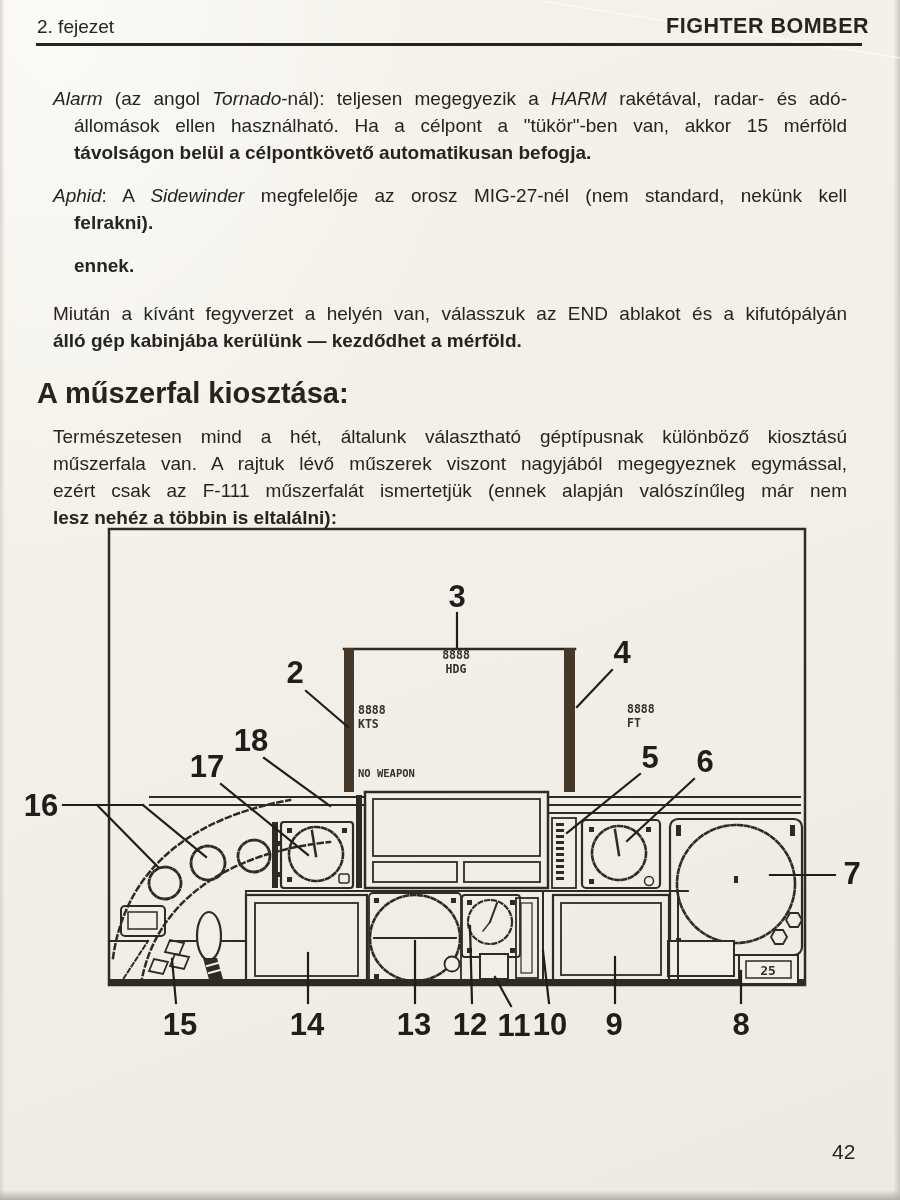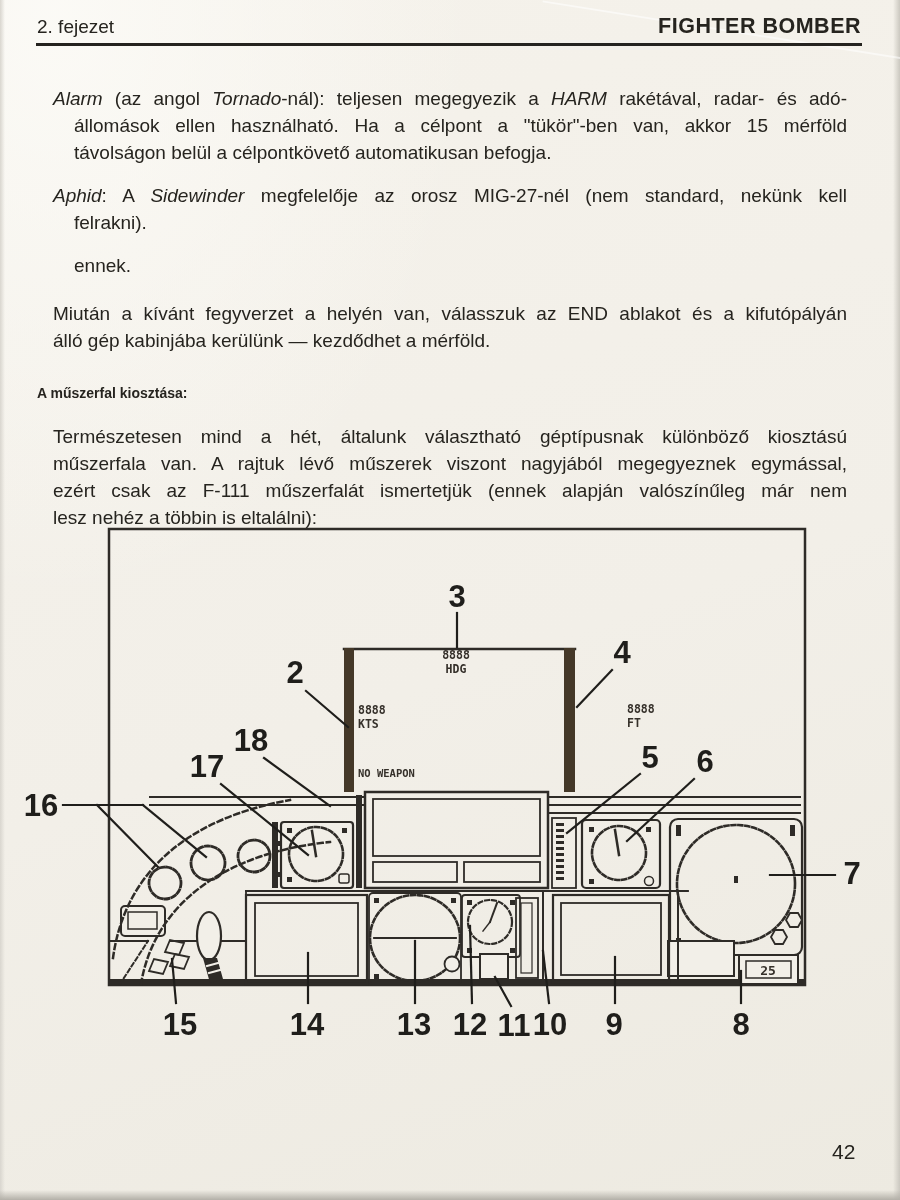--- a/index.html
+++ b/index.html
@@ -16,31 +16,31 @@
   .edge-bottom { position:absolute; left:0; bottom:0; width:900px; height:10px;
     background:linear-gradient(180deg, rgba(176,173,165,0) 0%, #b3b0a8 100%); }
   .edge-right { position:absolute; right:0; top:0; width:7px; height:1200px;
     background:linear-gradient(270deg, #cbc8c0 0%, rgba(203,200,192,0) 100%); }
   .edge-left { position:absolute; left:0; top:0; width:5px; height:1200px;
     background:linear-gradient(90deg, #d9d6cf 0%, rgba(217,214,207,0) 100%); }
   .crease { position:absolute; top:34px; right:-70px; width:430px; height:2px;
     background:rgba(255,255,255,0.55); transform:rotate(9deg); }
 
   .header-left { position:absolute; left:37px; top:16px; font-size:19px; }
-  .header-right { position:absolute; right:39px; top:14px; font-size:21.5px; font-weight:bold; letter-spacing:0.5px; }
+  .header-right { position:absolute; right:31px; top:14px; font-size:21.5px; font-weight:bold; letter-spacing:0.5px; }
   .header-rule { position:absolute; left:36px; top:43px; width:826px; height:3px; background:#25231f; }
 
   .body-text { position:absolute; left:37px; top:69px; width:826px;
     font-size:19px; line-height:27px; }
   .para { margin:16px; }
   .para.space-before { margin-top:21px; }
   .line { text-align:justify; text-align-last:justify; }
-  .line.no-just { text-align-last:left; }
+  .line.no-just { text-align-last:left;font-weight:bold; }
   .line.indent { padding-left:21px; }
-  .section-heading { margin:26px 0 15px 0; font-size:14px; font-weight:bold; }
+  .section-heading { margin:26px 0 15px 0; font-size:29px; font-weight:bold; }
 
   .figure-svg { position:absolute; left:0; top:520px; width:900px; height:540px; }
 
   .page-number { position:absolute; left:832px; top:1140px; font-size:21px; }
 
   svg text.callout { font-family:"Liberation Sans",sans-serif; font-weight:bold; font-size:31px; fill:#1f1e1b; }
   svg text.digital { font-family:"DejaVu Sans Mono",monospace; font-weight:bold; fill:#35302a; }
 </style>
 </head>
 <body>

